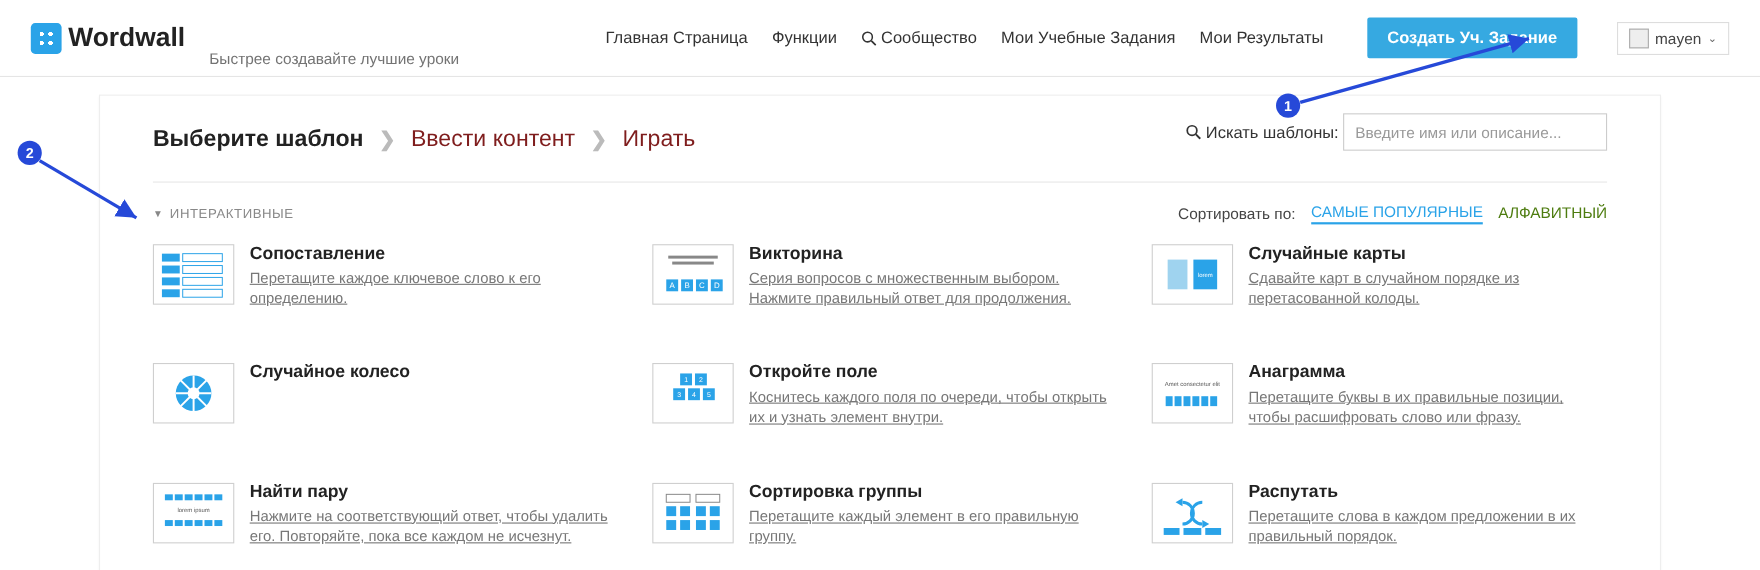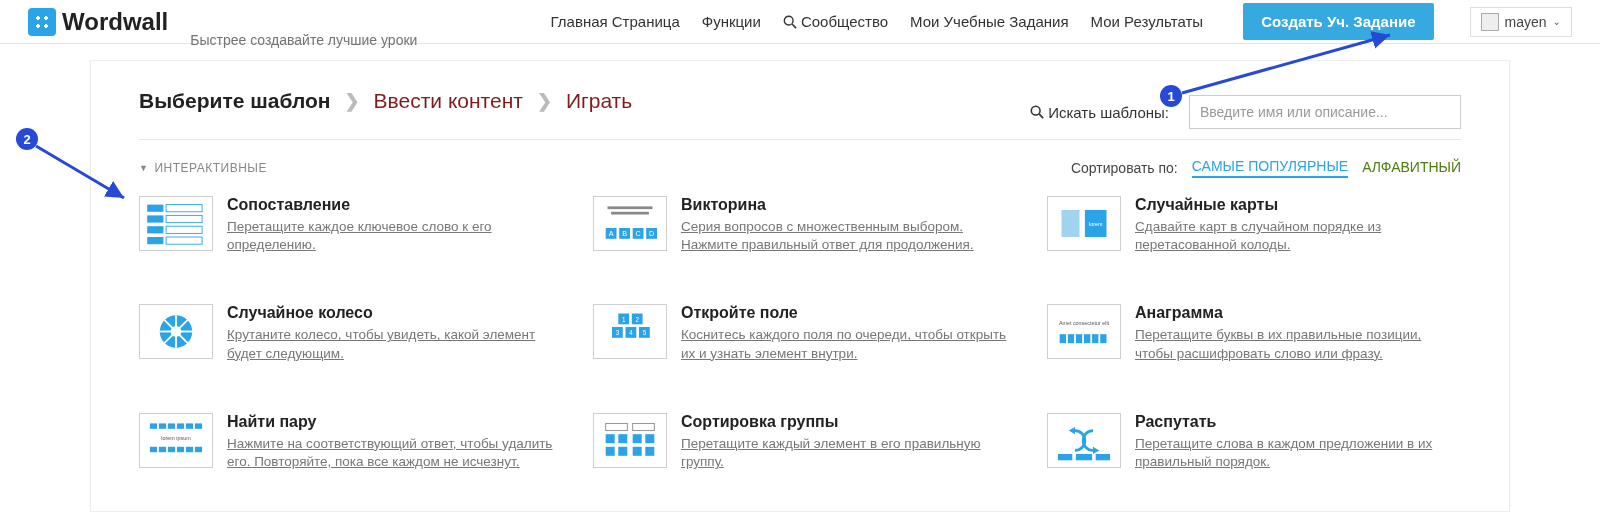--- a/index.html
+++ b/index.html
@@ -1,20 +1,20 @@
 <!DOCTYPE html>
 <html><head>
 <meta charset="utf-8">
 <style>
   * { box-sizing: border-box; margin: 0; padding: 0; }
   body { font-family: "Segoe UI", Arial, sans-serif; background: #fff; color: #333; }
 
   
   .header {
-    display: flex; align-items: center; height: 44px;
+    display: flex; align-items: center; height: 70px;
     padding: 0 28px; border-bottom: 1px solid #e5e5e5;
   }
   .logo { display: flex; align-items: center; cursor: pointer; }
   .logo-icon {
     width: 28px; height: 28px; background: #2aa3e8; border-radius: 4px;
     position: relative; margin-right: 6px;
   }
   .logo-icon::before {
     content: ""; position: absolute; inset: 5px;
     background:
@@ -49,26 +49,26 @@
     box-shadow: 0 1px 2px rgba(0,0,0,.05);
     border: 1px solid #eee;
   }
 
   .steps { display: flex; align-items: center; gap: 14px; font-size: 21px; font-weight: 600; }
   .step-active { color: #222; }
   .step-inactive { color: #7f1d1d; font-weight: 500; }
   .step-sep { color: #bbb; font-size: 18px; }
 
   .search-templates {
-    position: absolute; right: 48px; top: 34px;
-    display: flex; align-items: center; gap: 20px; font-size: 15px;
+    position: absolute; right: 48px; top: 16px;
+    display: flex; align-items: center; gap: 4px; font-size: 15px;
   }
   .search-templates label { color: #333; display: flex; align-items: center; gap: 4px; }
   .search-templates input {
-    width: 272px; height: 34px; border: 1px solid #ccc; padding: 0 10px;
+    width: 240px; height: 34px; border: 1px solid #ccc; padding: 0 10px;
     font-size: 14px; color: #b91c1c;
   }
   .search-templates input::placeholder { color: #999; }
 
   .divider { border-top: 1px solid #e7e7e7; margin: 26px 0 18px; }
 
   .section-row { display: flex; align-items: center; justify-content: space-between; margin-bottom: 18px; }
   .section-label { color: #888; font-size: 12px; letter-spacing: .5px; display: flex; align-items: center; gap: 6px; cursor: pointer; }
   .section-label .tri { font-size: 9px; color: #888; }
 
@@ -239,21 +239,20 @@
               <line x1="35" y1="25" x2="17" y2="25"></line>
             <line x1="35" y1="25" x2="48" y2="12"></line>
               <line x1="35" y1="25" x2="22" y2="12"></line>
             <line x1="35" y1="25" x2="48" y2="38"></line>
               <line x1="35" y1="25" x2="22" y2="38"></line>
           </g>
         </svg>
       </div>
       <div class="card-body">
         <div class="card-title">Случайное колесо</div>
-        <div class="card-desc">Крутаните колесо, чтобы увидеть, какой элемент будет следующим.</div>
       </div>
     </div>
 
     <div class="card">
       <div class="thumb">
         <svg viewBox="0 0 70 50">
           <rect x="22" y="5" width="12" height="12" fill="#2aa3e8"></rect>
             <text x="28" y="14" font-size="7" fill="#fff" text-anchor="middle">1</text>
           <rect x="37" y="5" width="12" height="12" fill="#2aa3e8"></rect>
             <text x="43" y="14" font-size="7" fill="#fff" text-anchor="middle">2</text>

